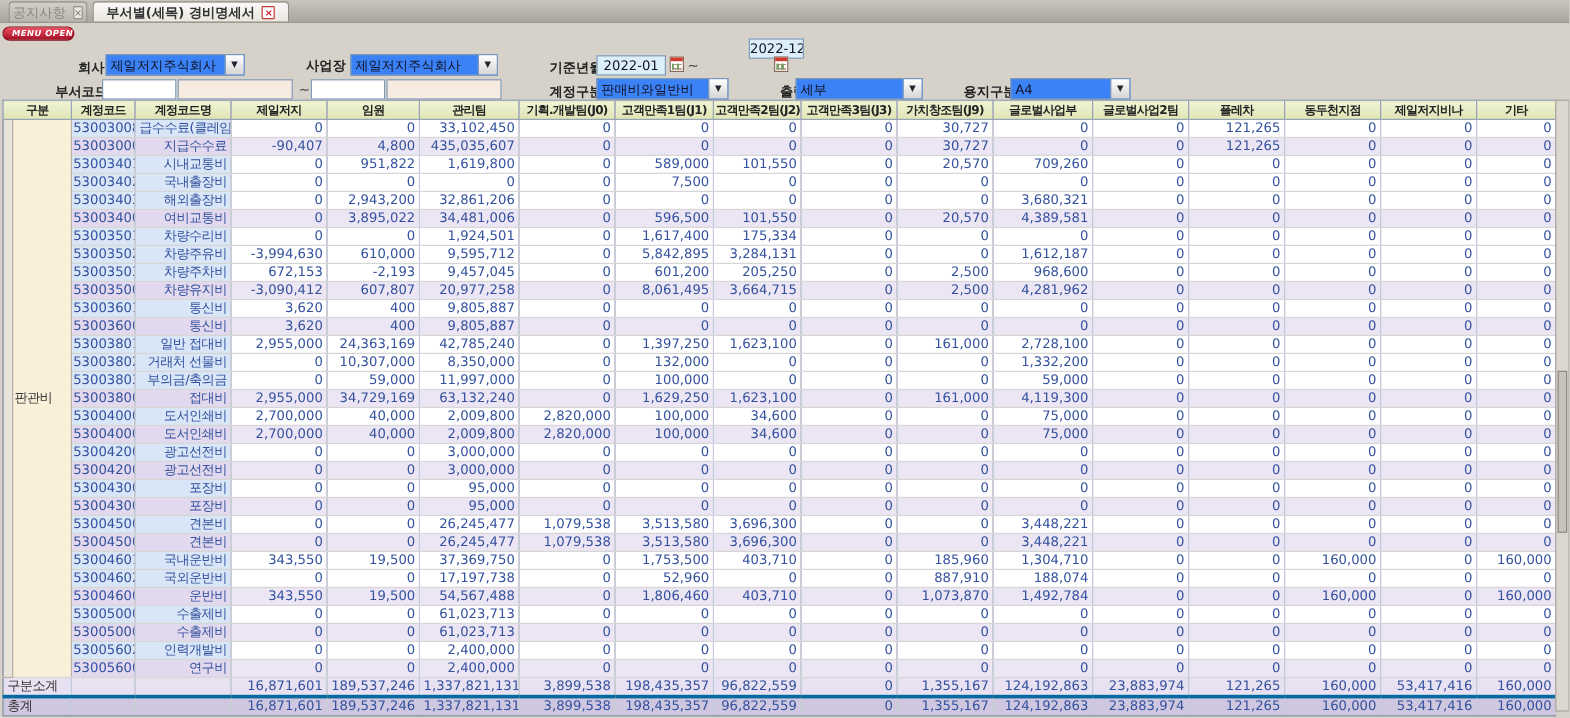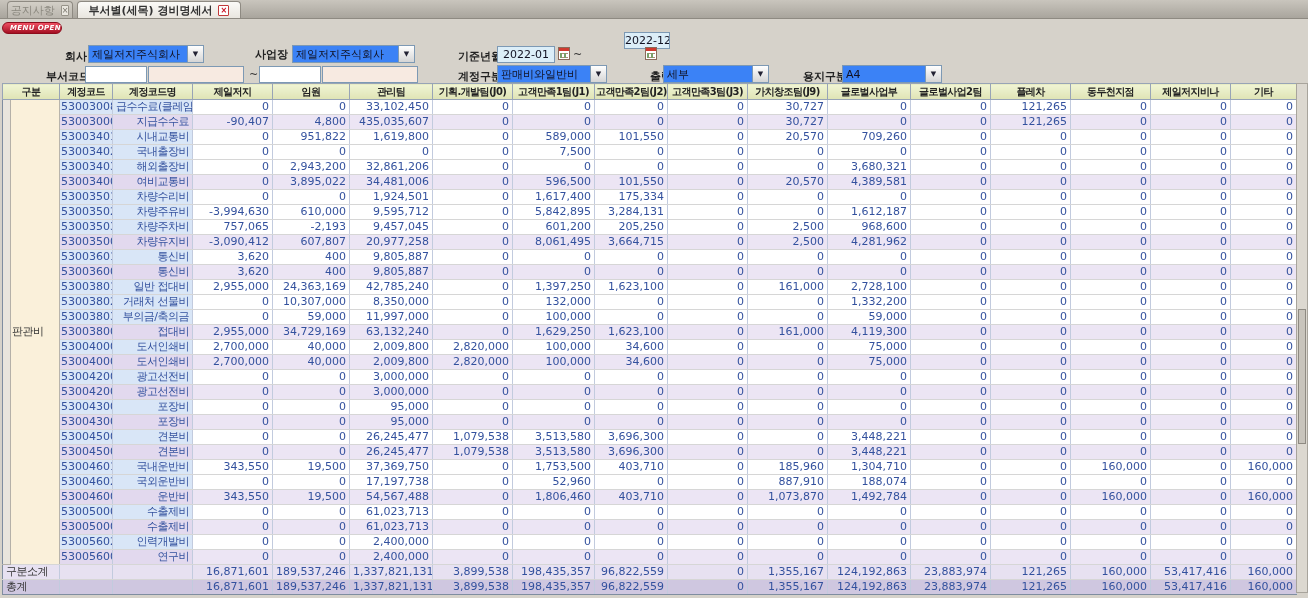--- a/index.html
+++ b/index.html
@@ -41,21 +41,21 @@
   .det .code,.det .nm{background:#d9e6f7}
   .sub .num{background:#ece5f4}
   .sub .code,.sub .nm{background:#e2d9ee}
   .strip{background:#e9e5dd;border-right:1px solid #b4b0a8;border-bottom:1px solid #b4b0a8;padding:0}
   .group{background:#faf0da;color:#333;text-align:left;vertical-align:middle;border-right:1px solid #b8b4ac;padding:10px 1px;letter-spacing:-0.5px}
   .code{text-align:center;padding:0 1px}
   .nm{text-align:right;letter-spacing:-0.5px}
   .num{text-align:right}
   .sumrow td{background:#e7e1f1;border-top:1px solid #a9a2bd}
   .sumrow .sumlabel{color:#333;text-align:left;letter-spacing:-0.5px}
-  .totrow td{background:#cfc7e0;border-top:1px solid #0369a1;border-bottom:1px solid #7f8da0}
+  .totrow td{background:#cfc7e0;border-top:3px solid #0369a1;border-bottom:1px solid #7f8da0}
   .totrow .sumlabel{color:#333;text-align:left;letter-spacing:-0.5px}
 
   
   .vscroll{position:absolute;top:83px;right:0;width:12px;height:510px;background:#dcd8d0;border:1px solid #a8a49c}
   .vthumb{position:absolute;left:1px;right:1px;top:225px;height:135px;background:#c8c4bc;border:1px solid #8e8a82}
 </style>
 </head>
 <body>
 
 <div class="screen">
@@ -298,21 +298,21 @@
             <td class="num">1,612,187</td>
             <td class="num">0</td>
             <td class="num">0</td>
             <td class="num">0</td>
             <td class="num">0</td>
             <td class="num">0</td>
           </tr>
           <tr class="r det">
             <td class="code">53003503</td>
             <td class="nm">차량주차비</td>
-            <td class="num">757,065</td>
+            <td class="num">672,153</td>
             <td class="num">-2,193</td>
             <td class="num">9,457,045</td>
             <td class="num">0</td>
             <td class="num">601,200</td>
             <td class="num">205,250</td>
             <td class="num">0</td>
             <td class="num">2,500</td>
             <td class="num">968,600</td>
             <td class="num">0</td>
             <td class="num">0</td>

